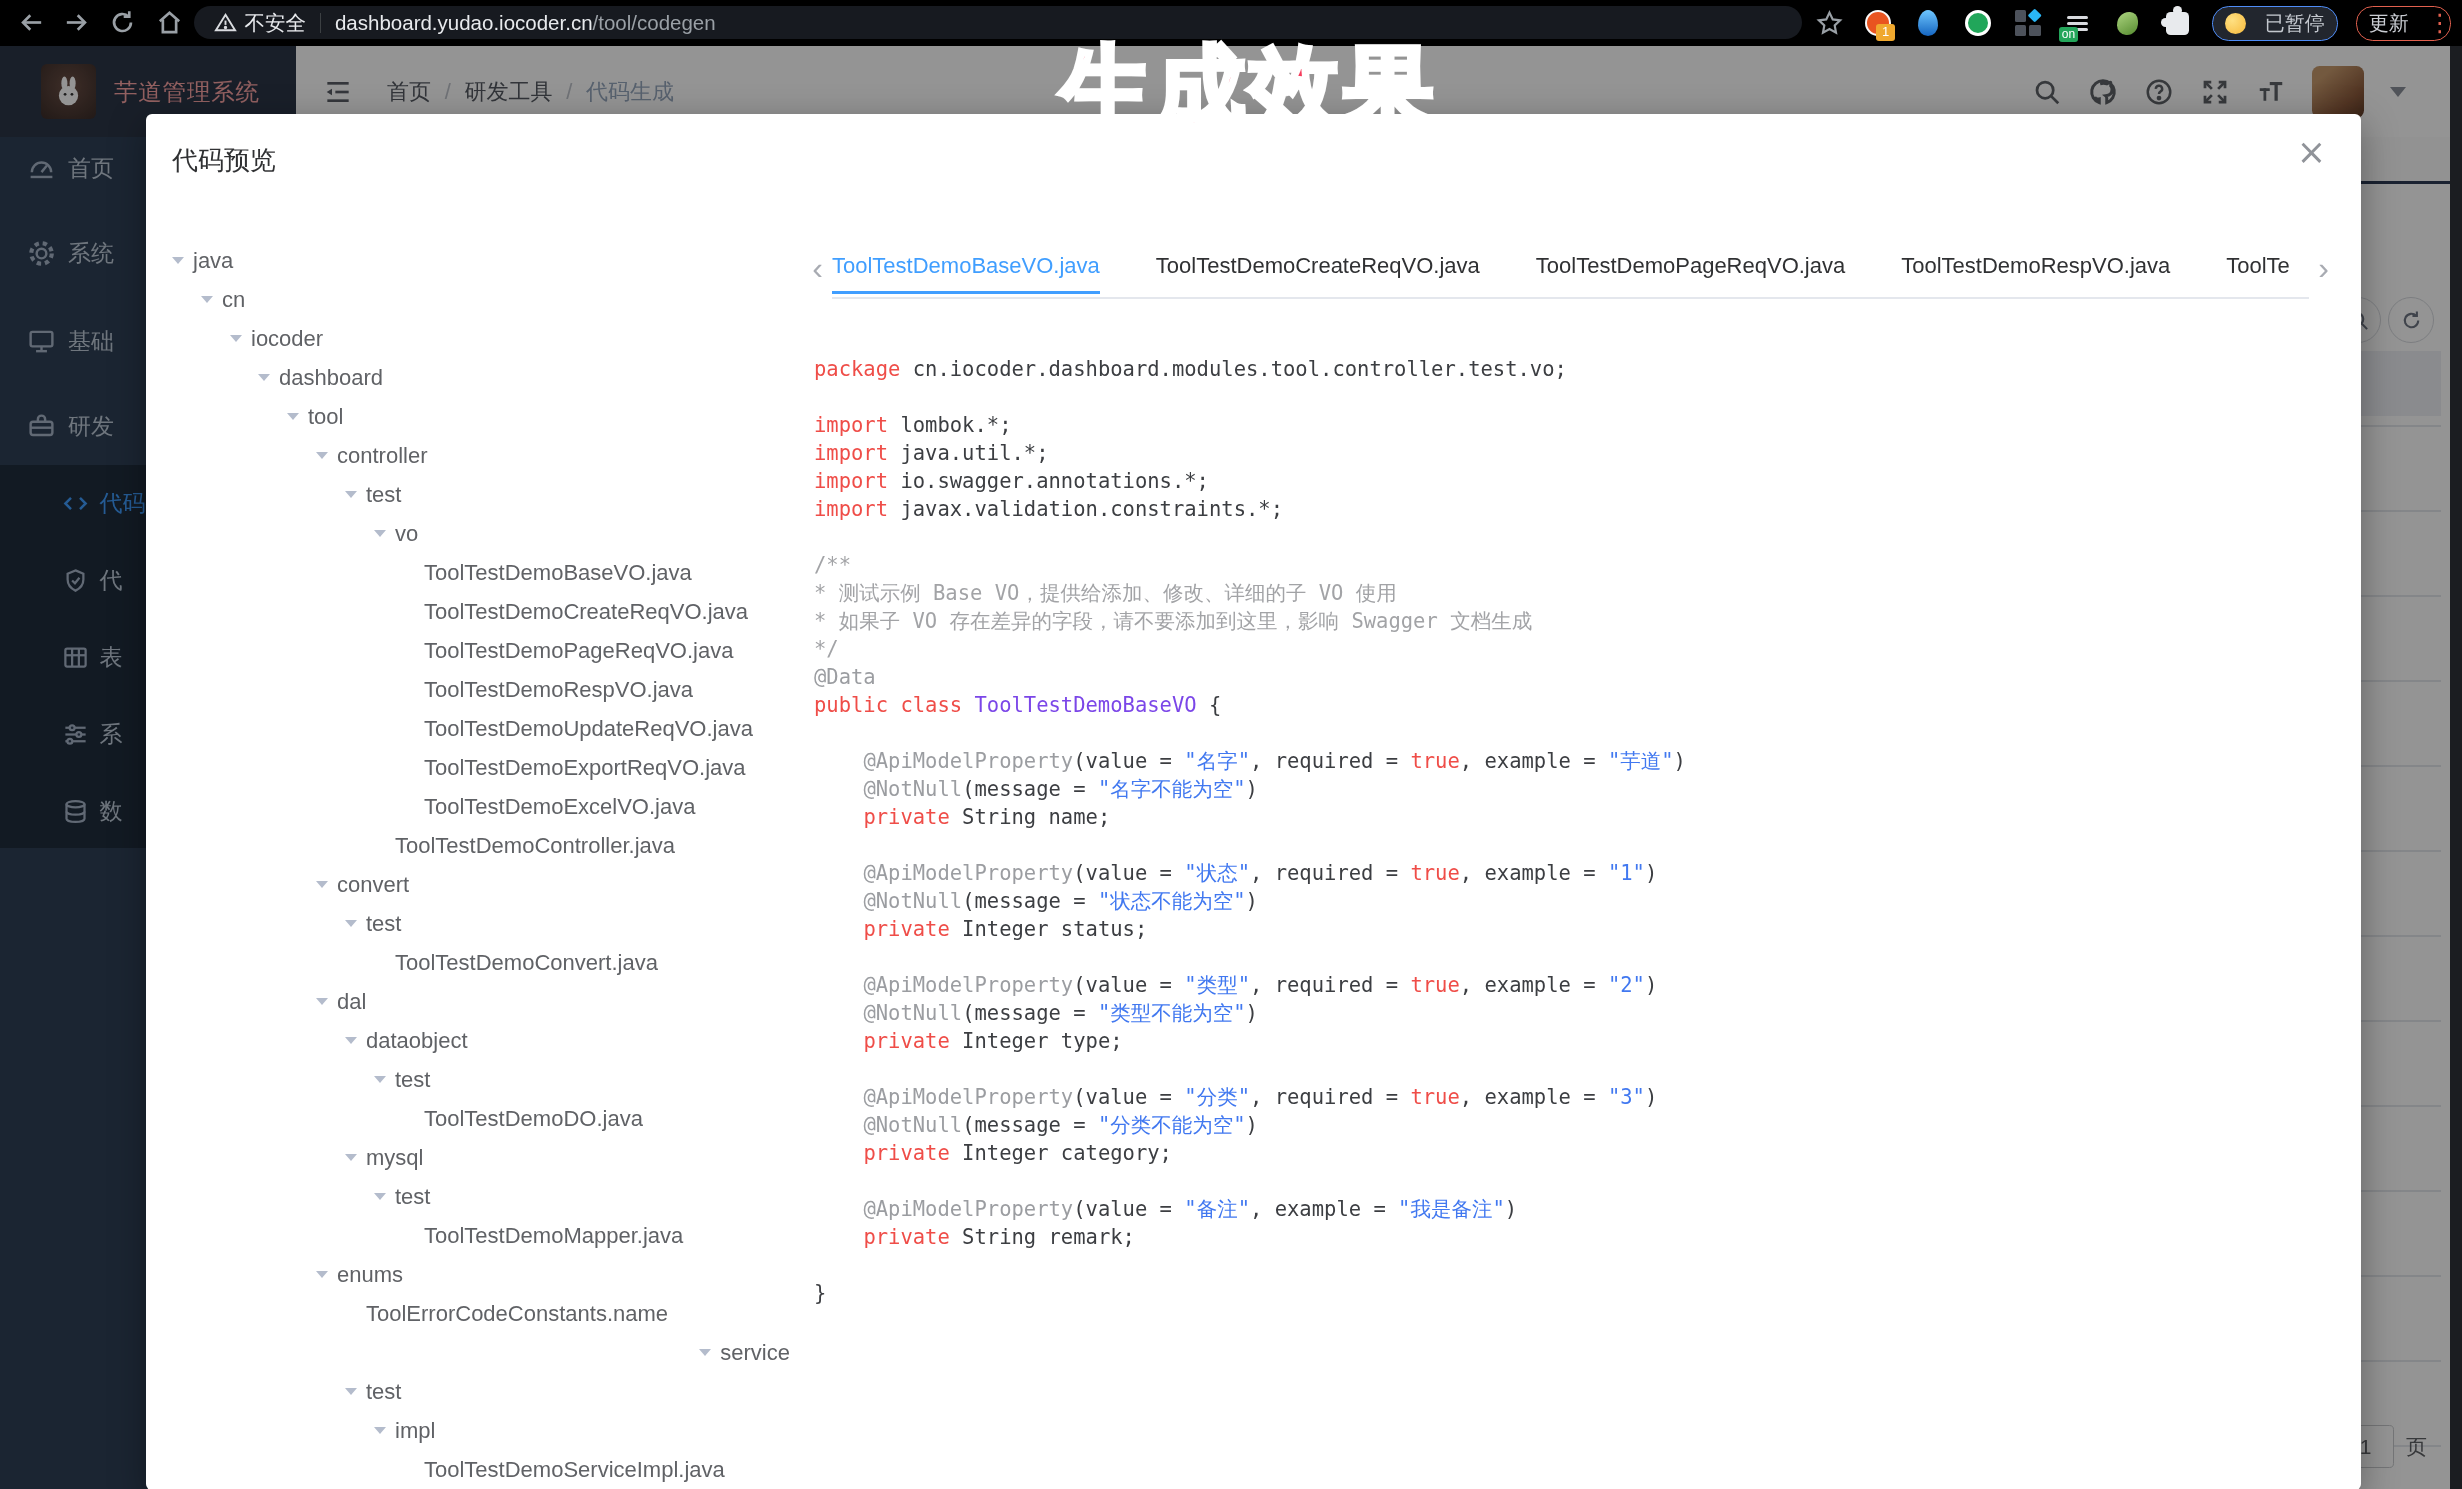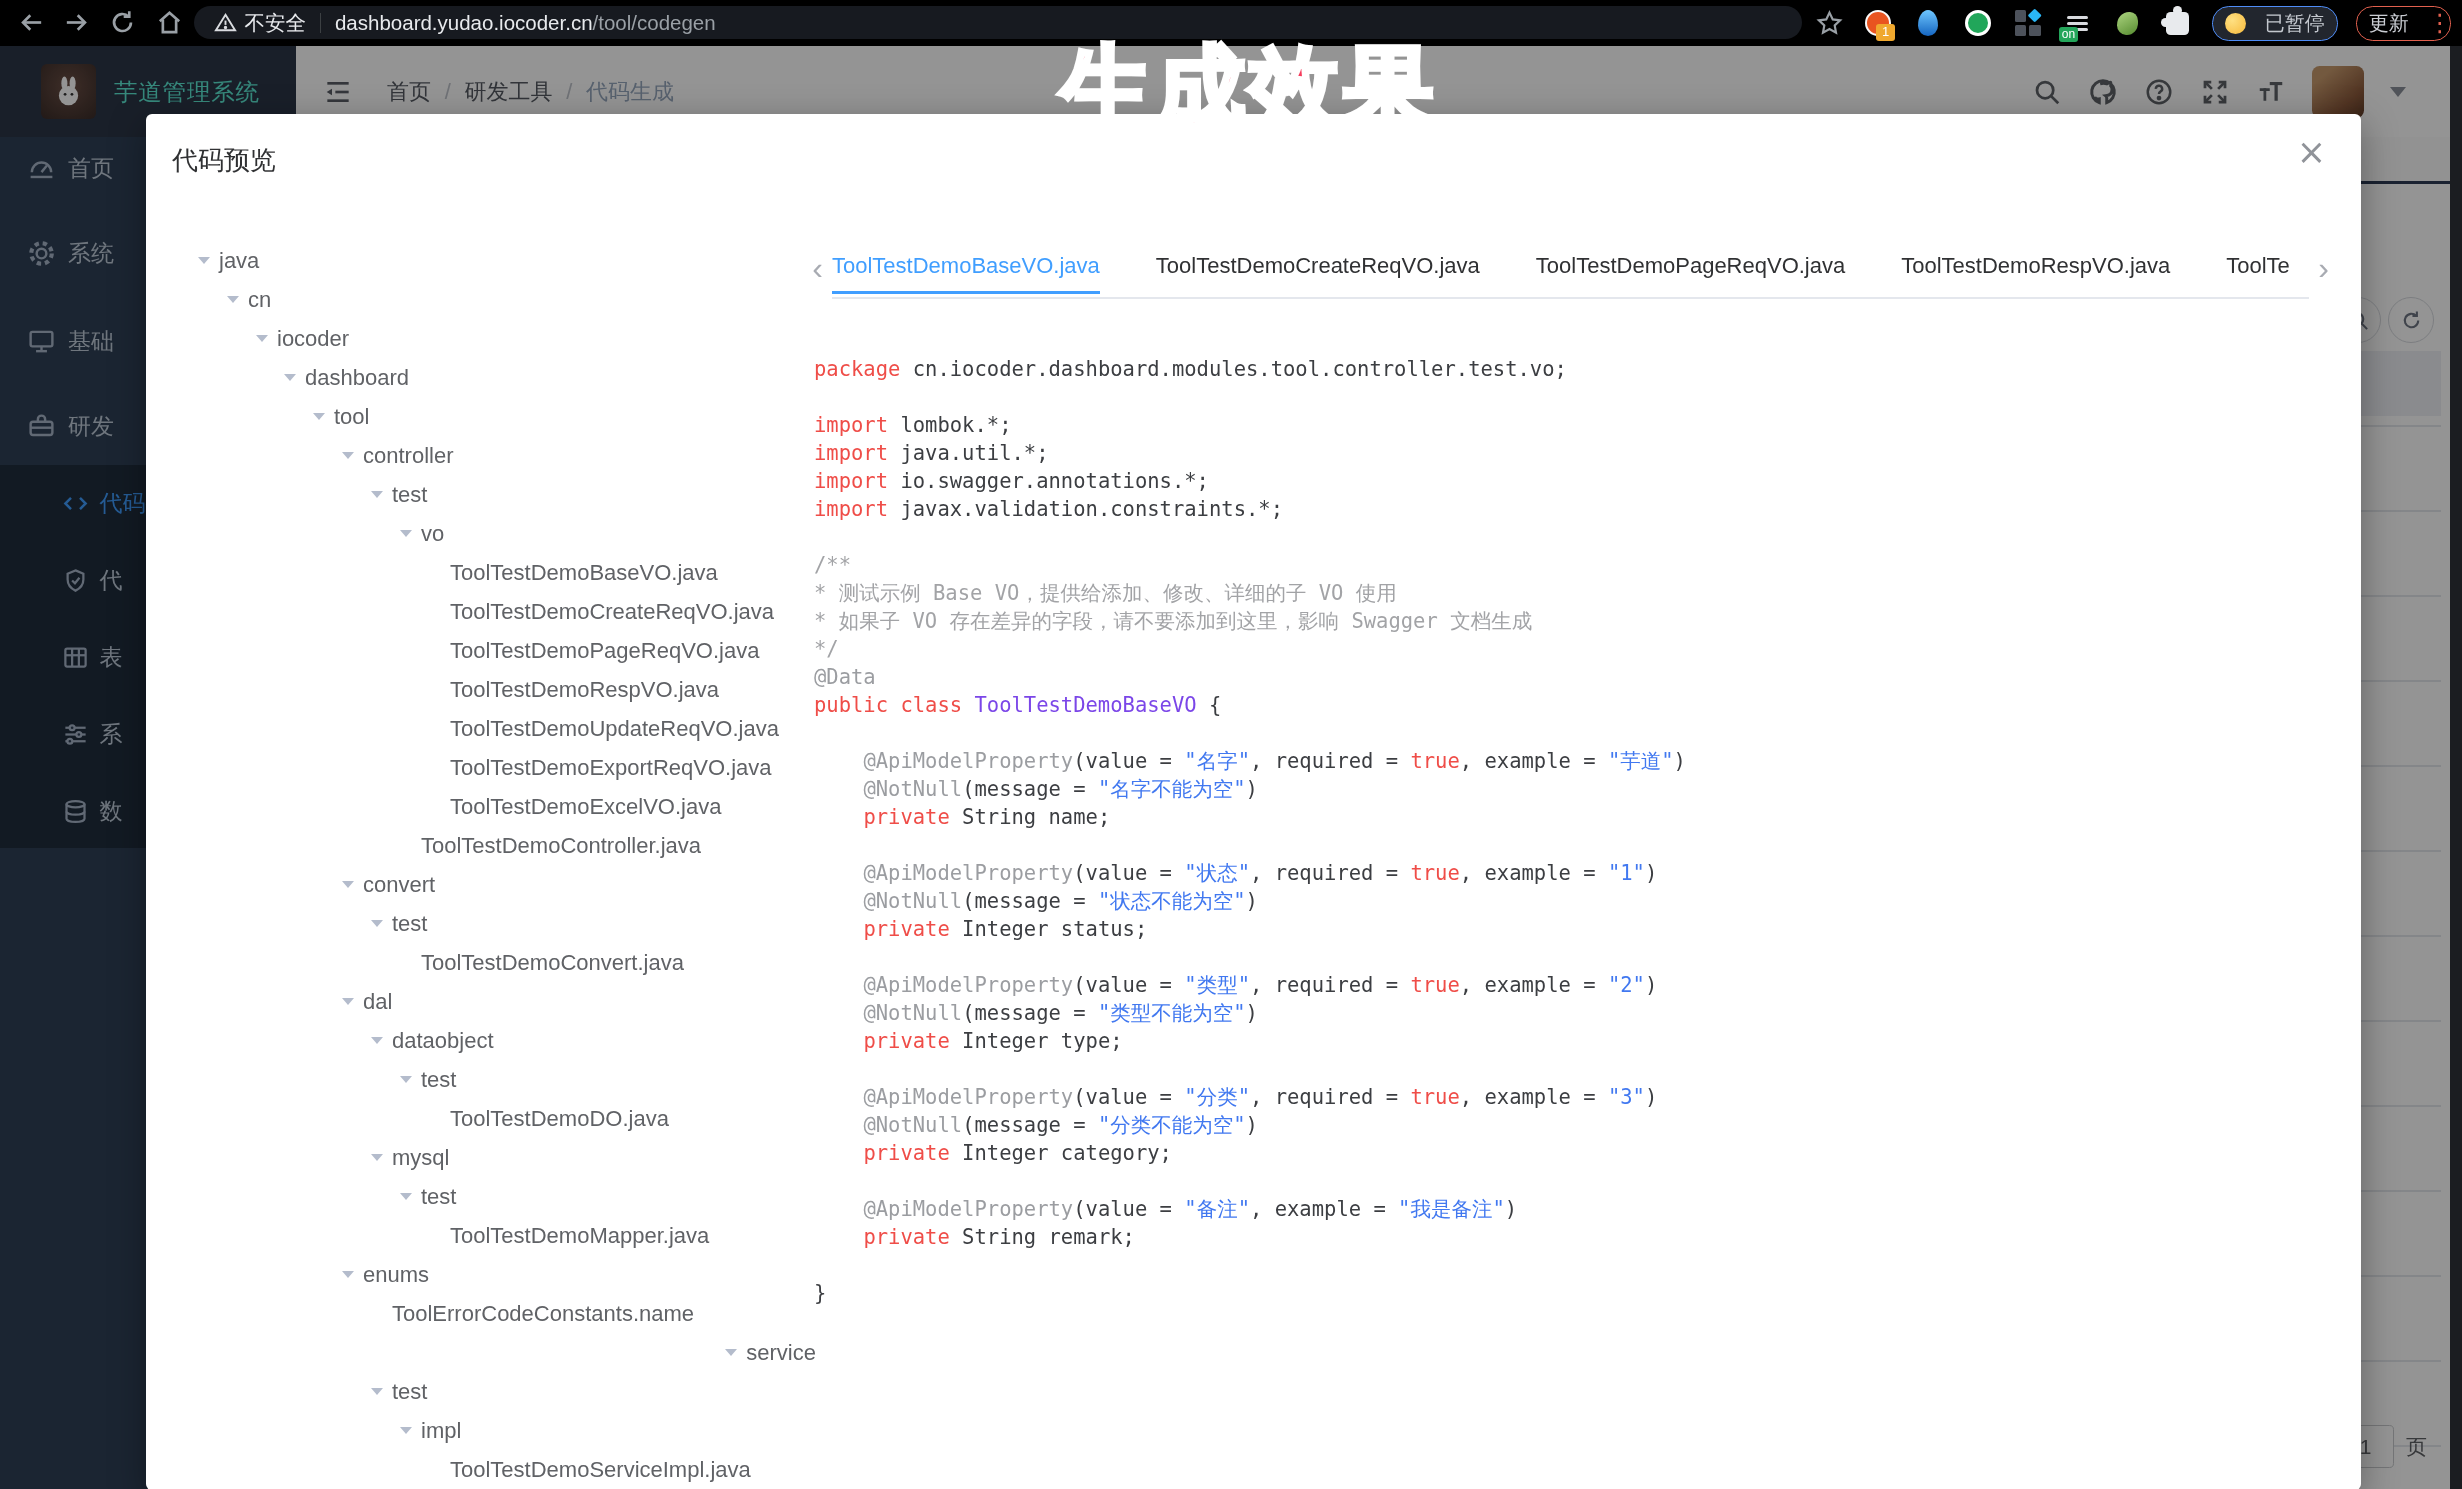--- a/index.html
+++ b/index.html
@@ -38,21 +38,21 @@
   .update{border:1.5px solid #e2604e;color:#c9ccd2;background:transparent;}
   .kebab{color:#e2604e;font-size:24px;letter-spacing:0;line-height:10.6px;width:10.6px;text-align:center;}
 
   
   .page{position:absolute;top:46px;left:0;right:0;bottom:0;}
   .app{position:absolute;inset:0;background:#f0f2f5;}
   .sidebar{position:absolute;left:0;top:0;bottom:0;width:296px;background:#304156;}
   .logo{height:91px;background:#2b3648;display:flex;align-items:center;padding-left:41px;}
   .logo-img{width:55px;height:55px;border-radius:6px;background:radial-gradient(circle at 50% 40%,#6b4f45,#3a2c28);
             display:flex;align-items:center;justify-content:center;}
-  .logo-title{color:#5eead4;font-size:23.5px;margin-left:18px;letter-spacing:0.8px;}
+  .logo-title{color:#fca5a5;font-size:23.5px;margin-left:18px;letter-spacing:0.8px;}
   .menu-item{position:absolute;left:0;width:296px;height:85px;display:flex;align-items:center;color:#bfcbd9;font-size:23px;}
   .menu-item .mi{width:29px;height:29px;margin-left:27px;color:#a7b5c9;}
   .menu-item .ml{margin-left:12px;white-space:nowrap;}
   .submenu{position:absolute;top:419px;left:0;width:296px;height:383px;background:#1f2d3d;}
   .sub-item{height:77px;display:flex;align-items:center;color:#bfcbd9;font-size:23px;}
   .sub-item .mi{width:27px;height:27px;margin-left:62px;color:#a7b5c9;}
   .sub-item .ml{margin-left:10.6px;white-space:nowrap;}
   .sub-item.active{color:var(--accent);}
   .sub-item.active .mi{color:var(--accent);}
 
@@ -81,21 +81,21 @@
   .scrollbar{position:absolute;right:0;top:0;bottom:0;width:12px;background:#2f333a;}
 
   .overlay{position:absolute;inset:0;background:rgba(0,0,0,0.42);z-index:50;}
 
   
   .modal{position:absolute;left:118px;top:68px;width:2215px;height:1376px;background:#fff;border-radius:6px;
          box-shadow:0 10.6px 36px rgba(0,0,0,.35);z-index:100;overflow:hidden;margin-left:28px;}
   .modal-title{position:absolute;left:26px;top:29px;font-size:26px;color:#303133;}
   .modal-close{position:absolute;right:35px;top:18px;font-size:35px;color:#909399;cursor:pointer;
                font-family:"DejaVu Sans",sans-serif;}
-  .tree{position:absolute;left:52px;top:127px;width:618px;bottom:0;overflow:hidden;}
+  .tree{position:absolute;left:26px;top:127px;width:618px;bottom:0;overflow:hidden;}
   .tree-row{height:39px;display:flex;align-items:center;font-size:22px;color:#606266;white-space:nowrap;}
   .tcaret{width:0;height:0;border-left:6px solid transparent;border-right:6px solid transparent;
           border-top:7.6px solid #b4bccc;margin-right:9px;flex:none;}
 
   .tabs{position:absolute;left:657px;top:135px;right:23px;height:50px;display:flex;align-items:flex-start;}
   .tab-arrow{font-size:32px;color:#a8abb2;width:29px;line-height:39px;flex:none;text-align:center;cursor:pointer;}
   .tab-nav{flex:1;height:48px;border-bottom:2.3px solid #e4e7ed;white-space:nowrap;overflow:hidden;}
   .tab{display:inline-block;height:42px;line-height:33px;margin-right:56px;font-size:22px;color:#303133;
        font-weight:500;cursor:pointer;}
   .tab.active{color:var(--accent);border-bottom:3px solid var(--accent);}

